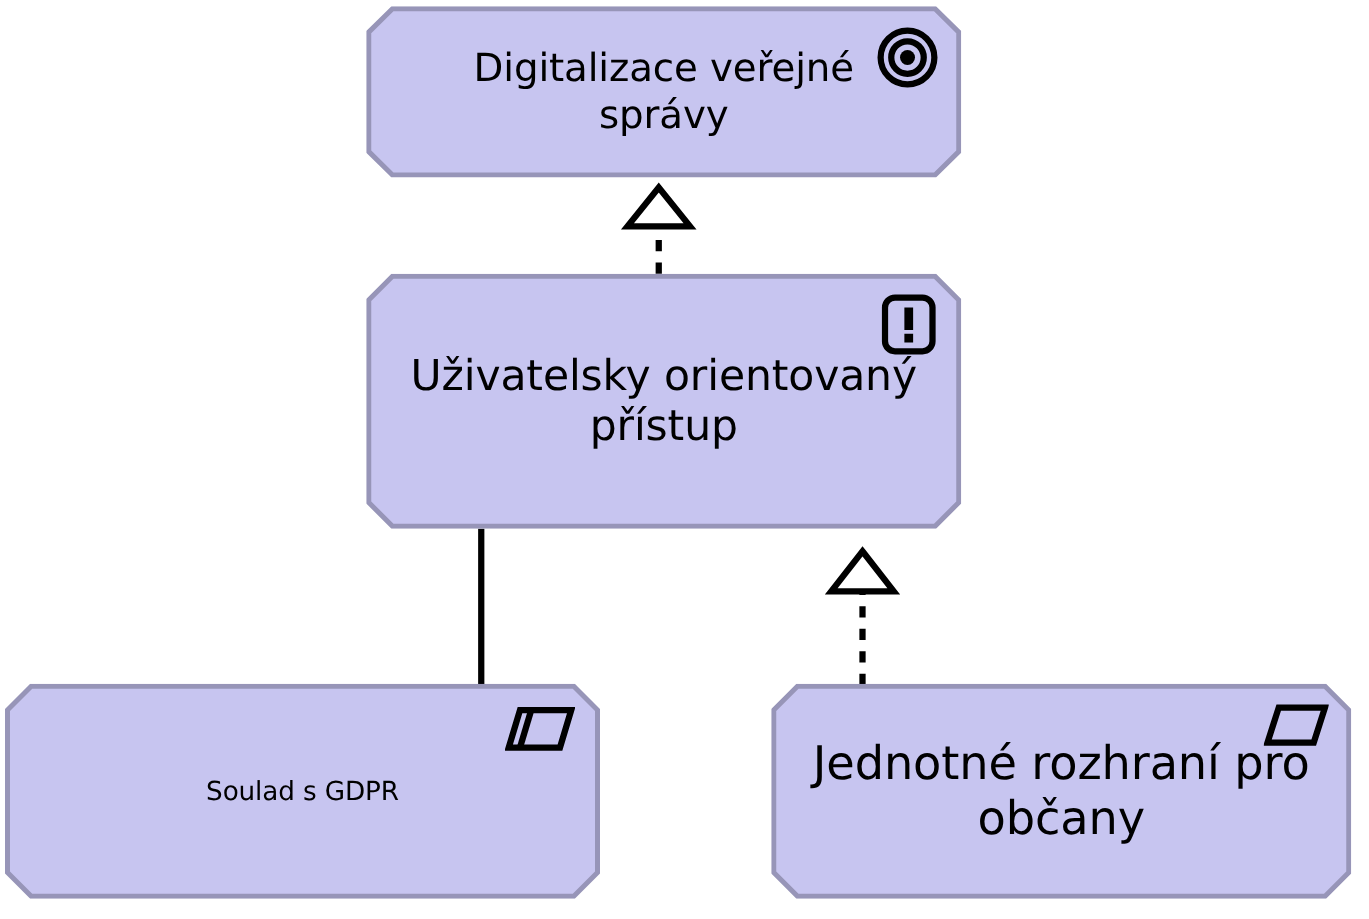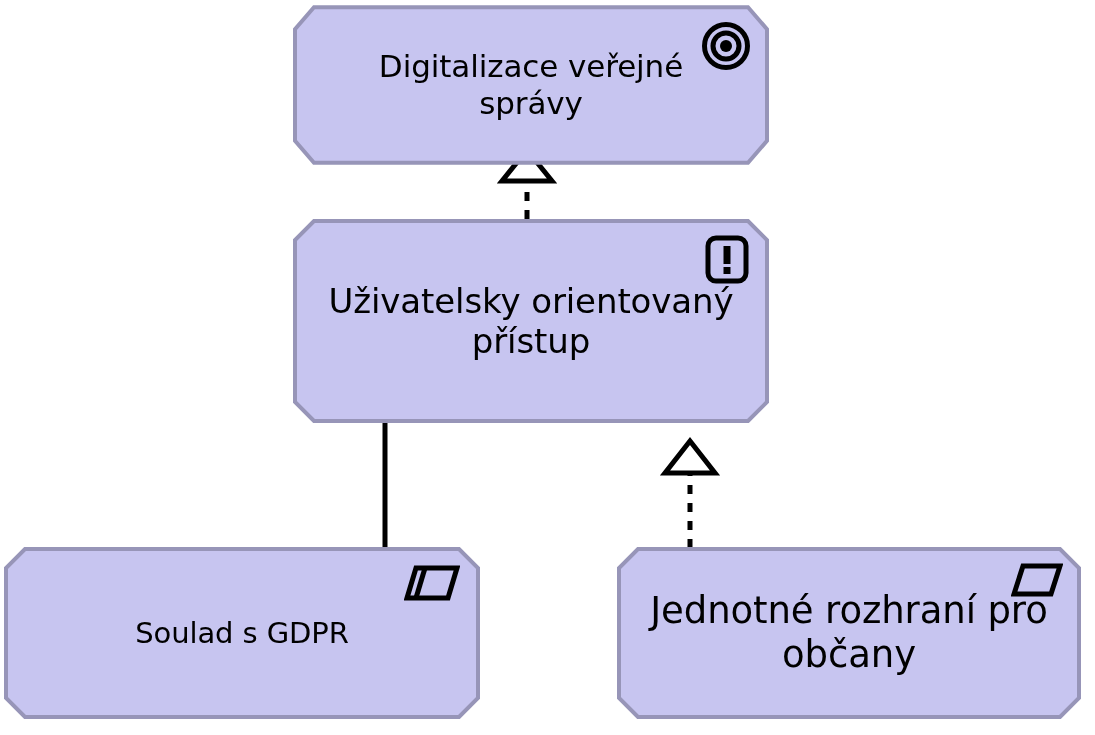--- a/index.html
+++ b/index.html
@@ -53,28 +53,28 @@
     padding: 0 30px;
     box-sizing: border-box;
     white-space: pre-line;
     letter-spacing: -0.1px;
   }
   .node-icon {
     position: absolute;
     pointer-events: none;
   }
   
-  #node-goal        { left: 293px; top: 5px;   width: 476px; height: 160px; }
+  #node-goal        { left: 293px; top: 5px;   width: 476px; height: 137px; }
   #node-principle   { left: 293px; top: 219px; width: 476px; height: 204px; }
   #node-constraint  { left: 4px;   top: 547px; width: 476px; height: 172px; }
   #node-requirement { left: 617px; top: 547px; width: 464px; height: 172px; }
 
   #node-goal .node-label        { font-size: 31px; }
   #node-principle .node-label   { font-size: 34px; }
-  #node-constraint .node-label  { font-size: 29px; }
+  #node-constraint .node-label  { font-size: 21px; }
   #node-requirement .node-label { font-size: 37px; }
 
   #node-goal .node-icon        { right: 18px; top: 16px;  width: 50px; height: 50px; }
   #node-principle .node-icon   { right: 20px; top: 16px;  width: 44px; height: 49px; }
   #node-constraint .node-icon  { right: 20px; top: 18px;  width: 56px; height: 36px; }
   #node-requirement .node-icon { right: 18px; top: 16px;  width: 52px; height: 34px; }
 </style>
 </head>
 <body>
 

